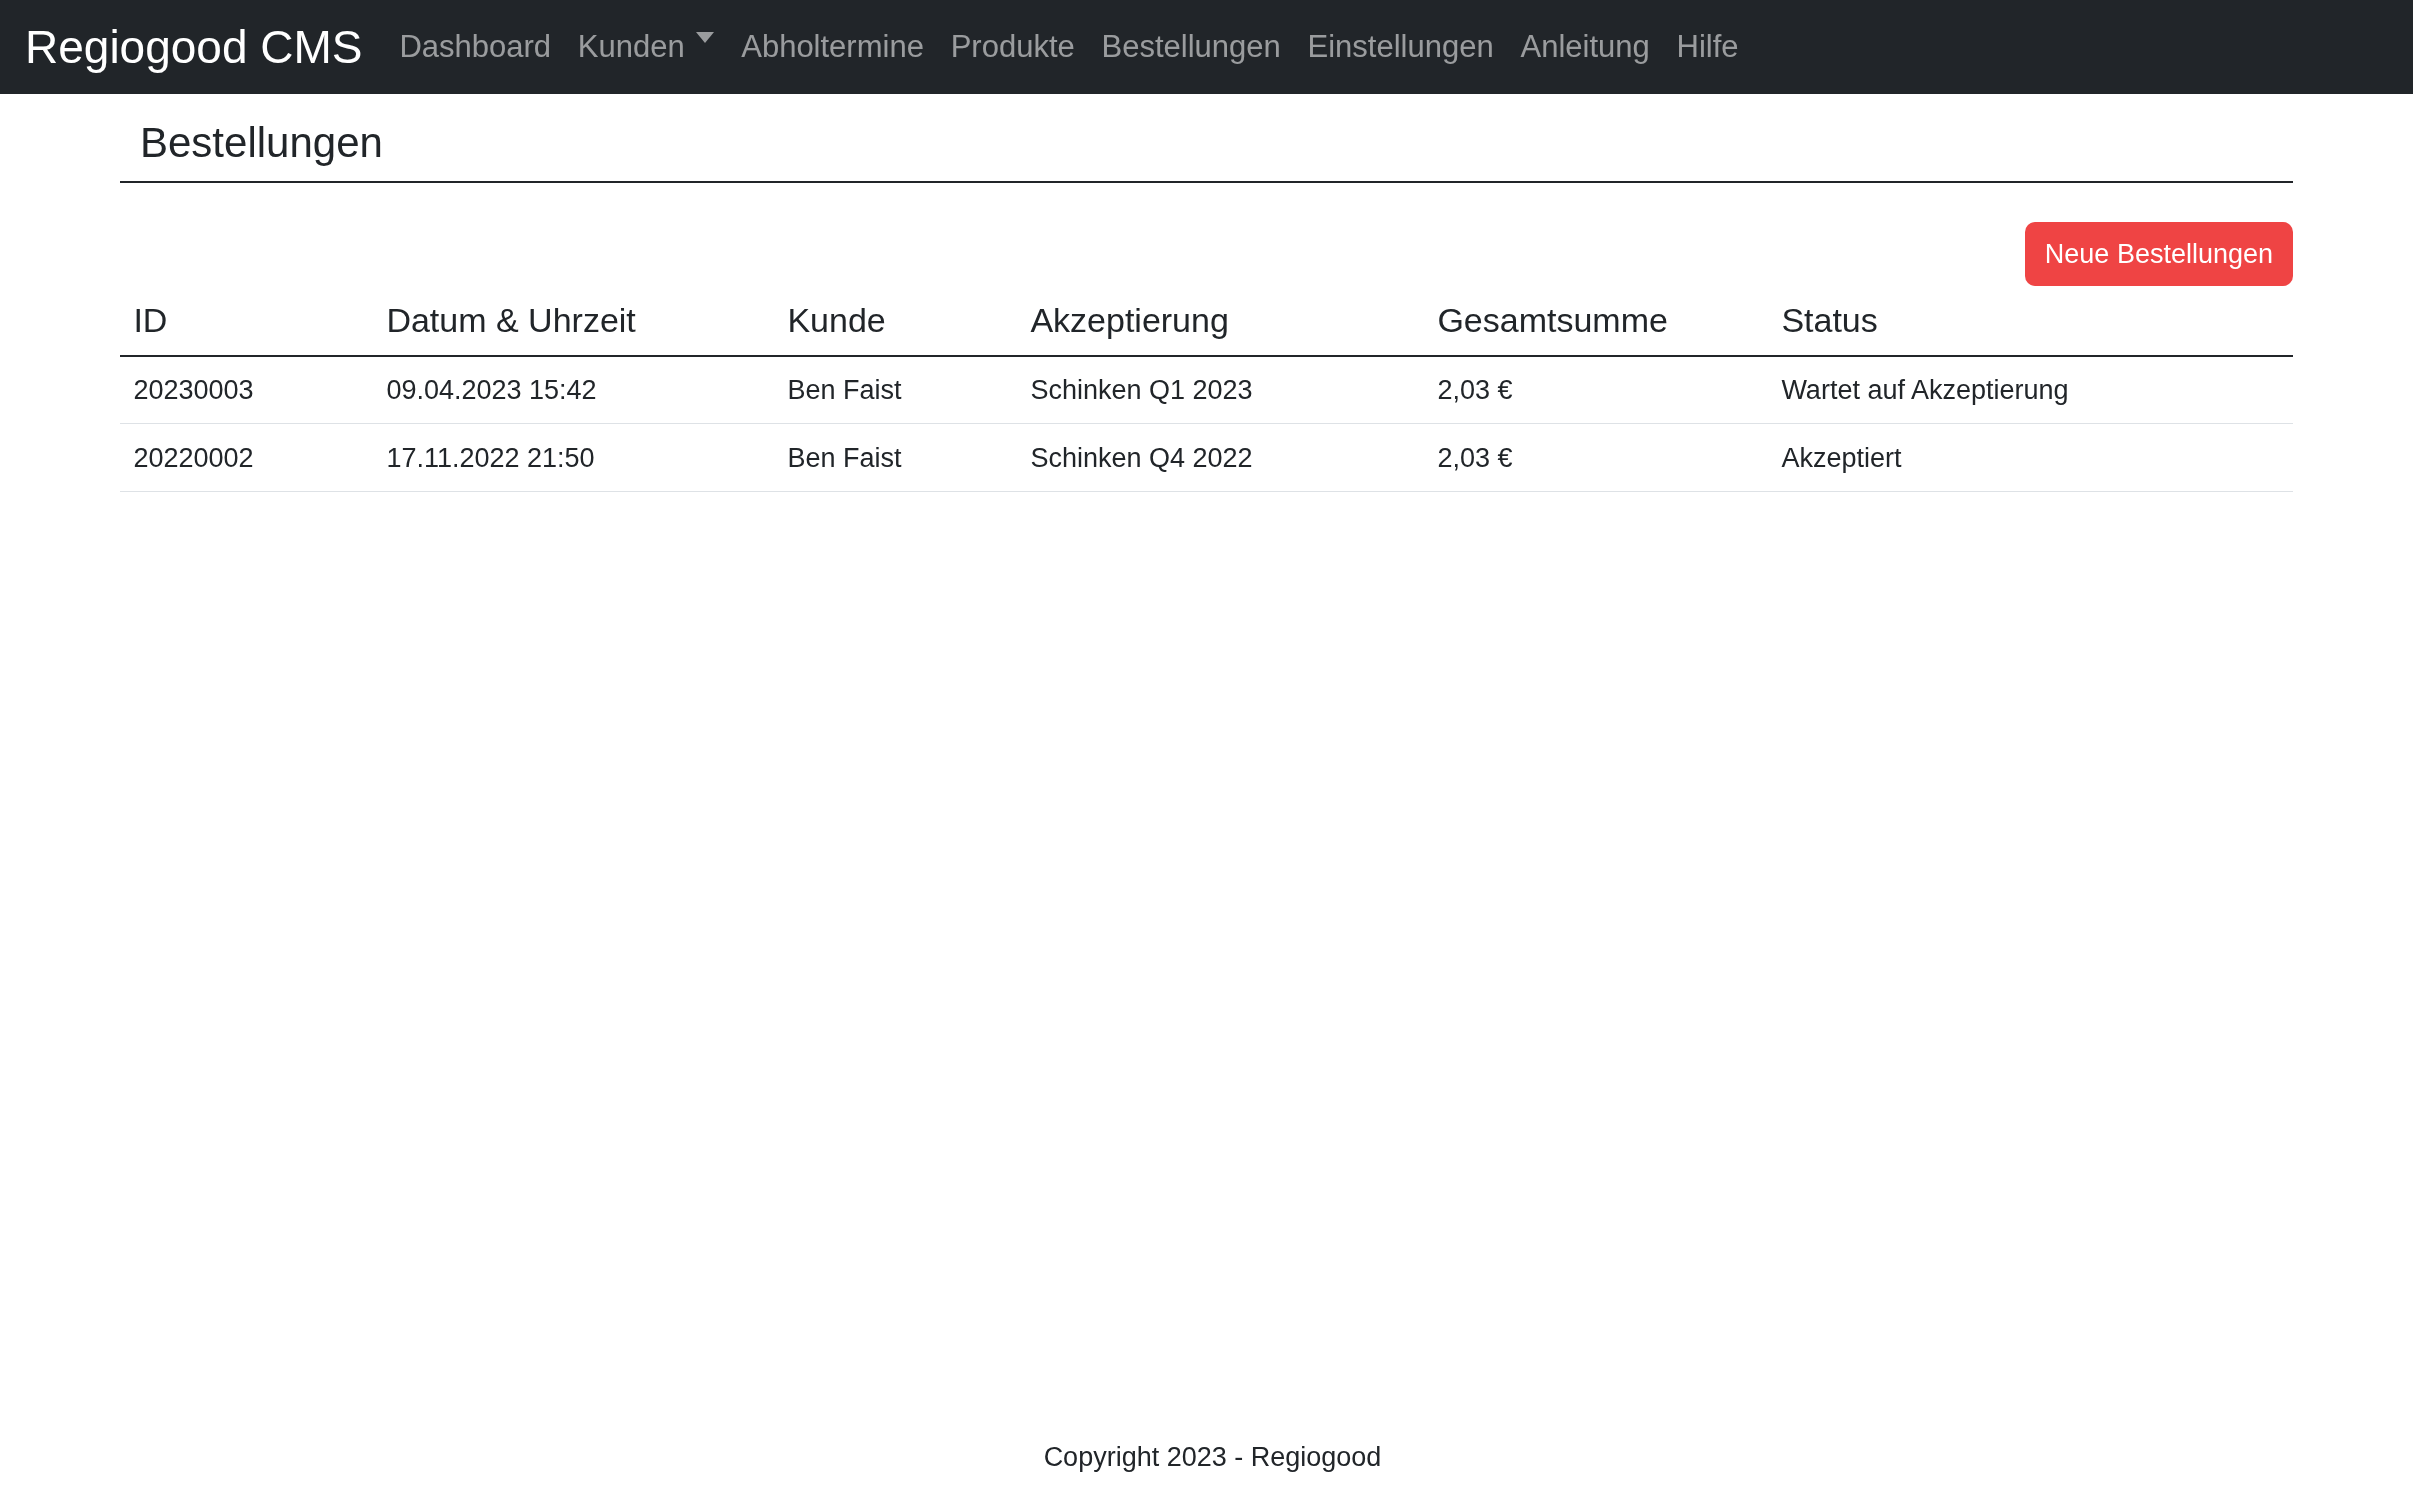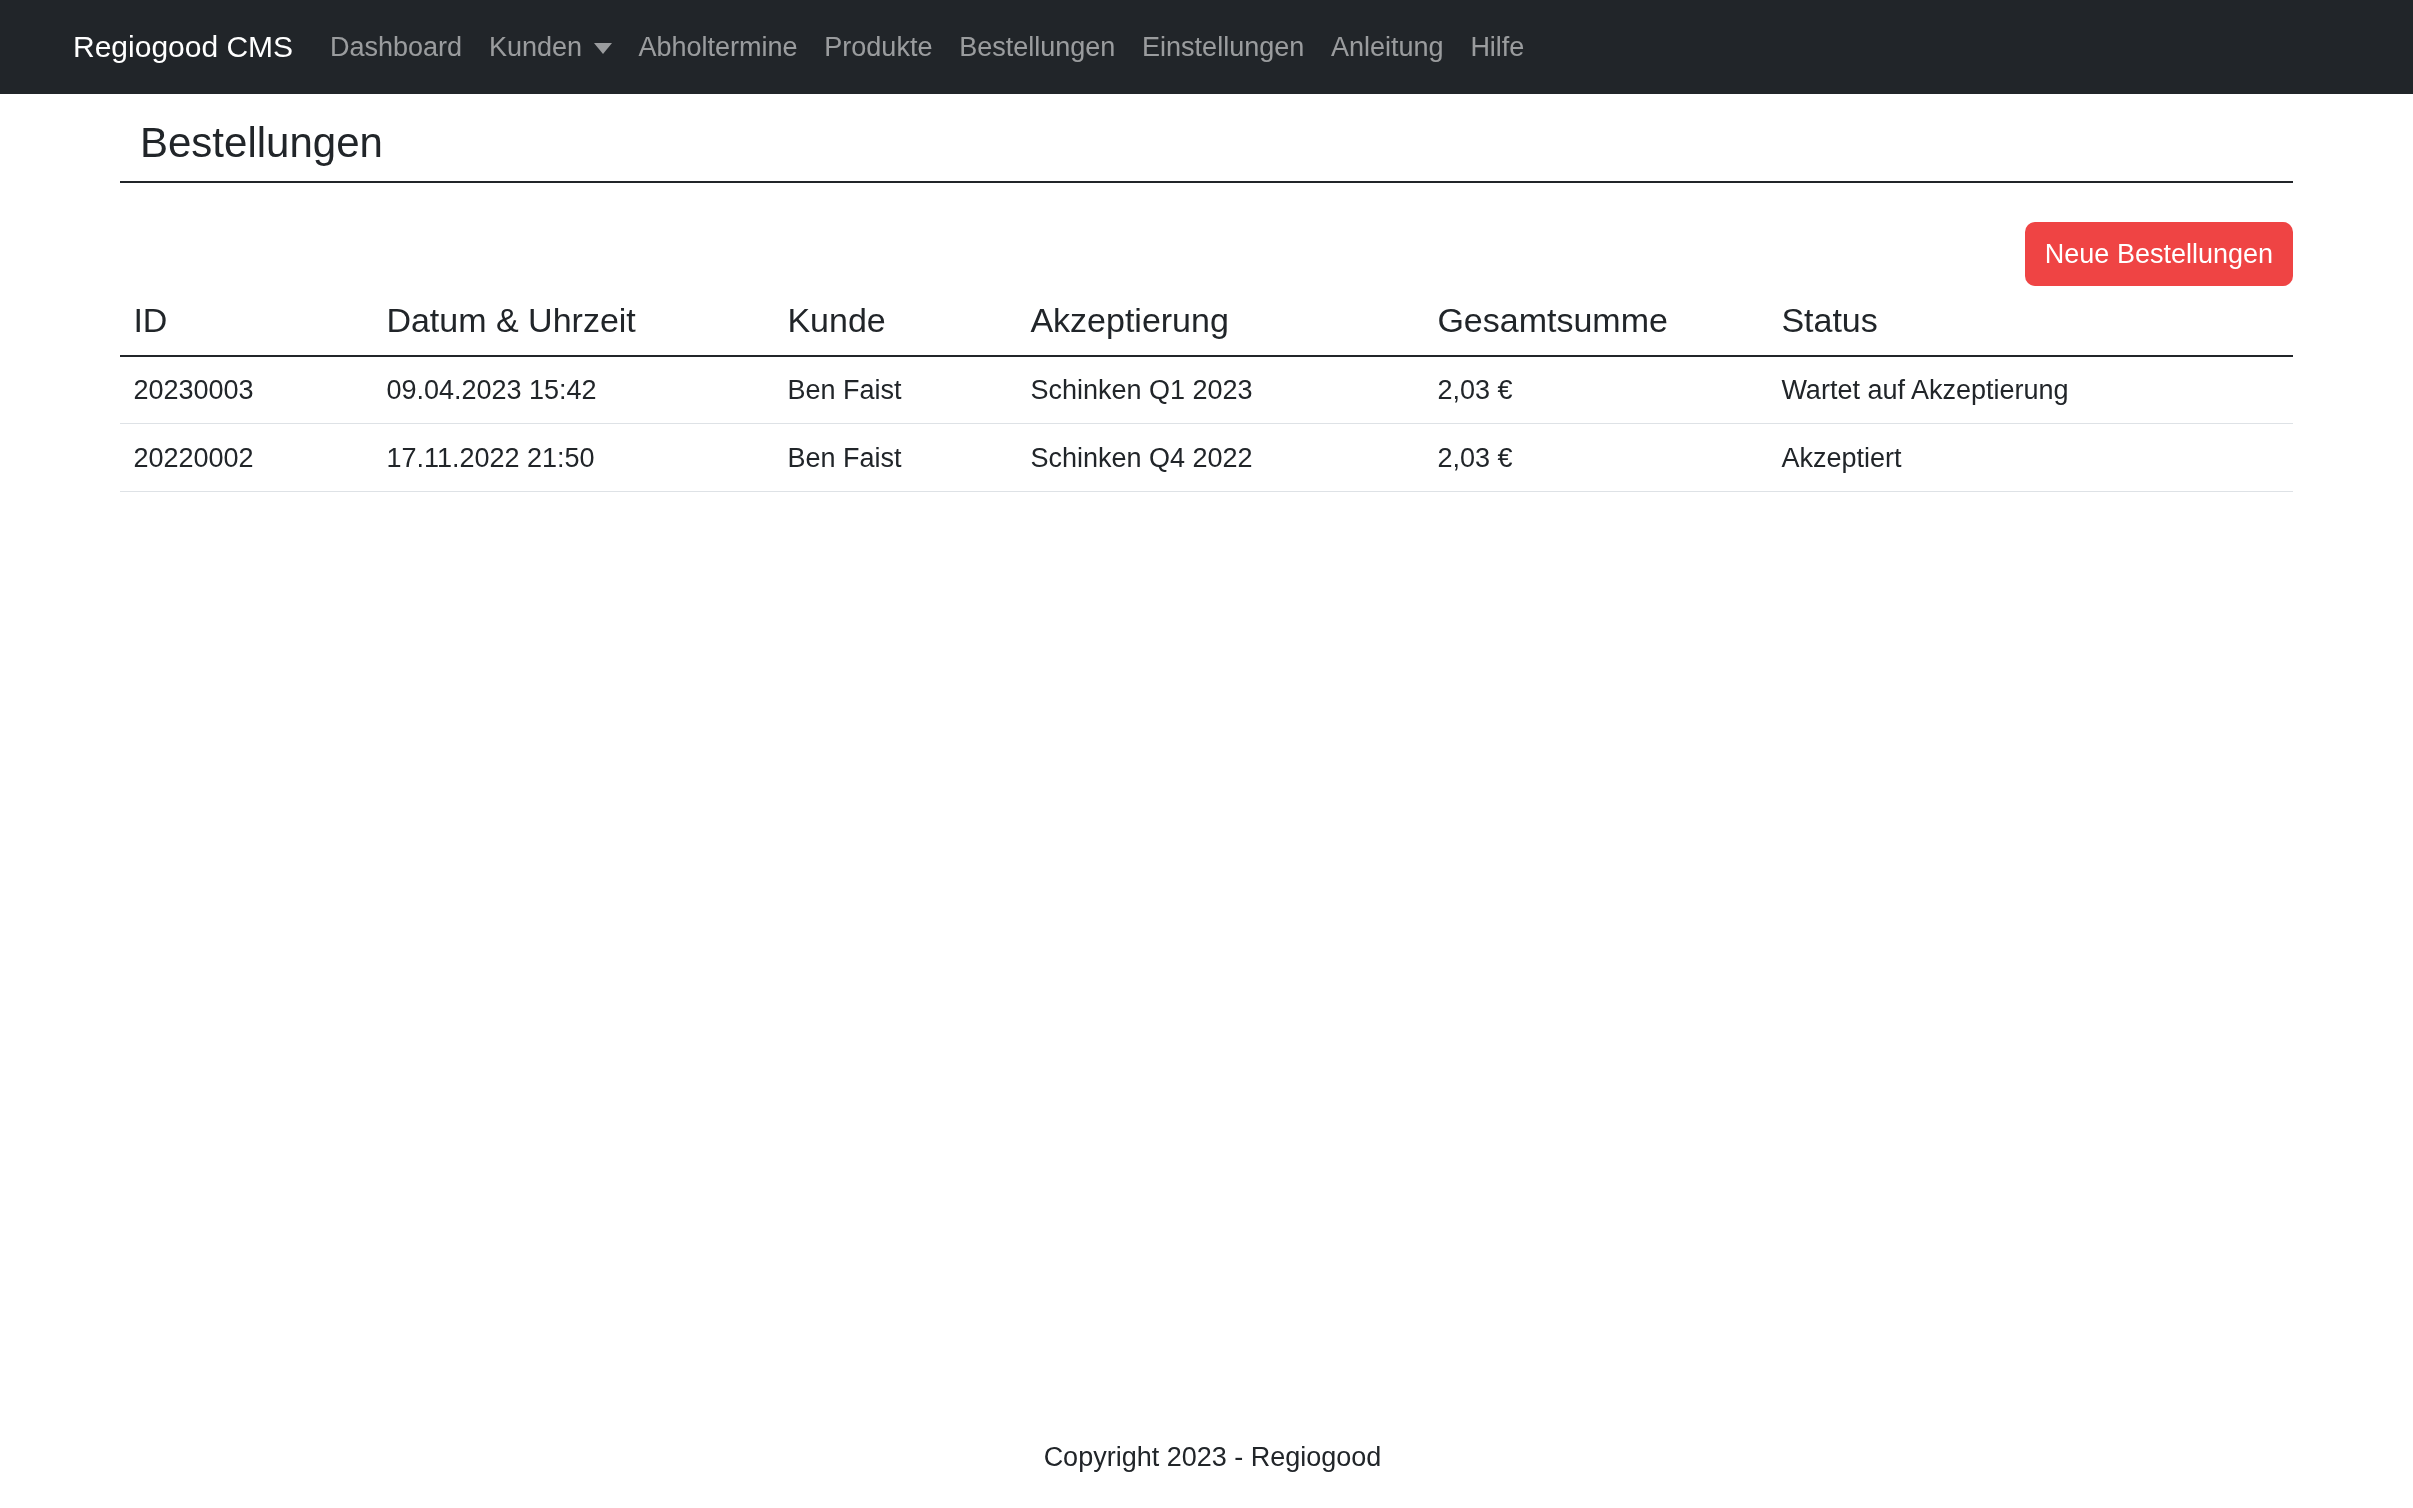--- a/index.html
+++ b/index.html
@@ -16,39 +16,38 @@
   
   .navbar {
     background: #212529;
     height: 94px;
     display: flex;
     align-items: center;
     padding: 0 25px;
   }
   .brand {
     color: #ffffff;
-    font-size: 30px;
+    font-size: 46px;
     text-decoration: none;
     margin-right: 23.5px;
     white-space: nowrap;
-    margin-left: 48px;
   }
   .nav {
     list-style: none;
     display: flex;
     align-items: center;
     margin: 0; padding: 0;
   }
   .nav-link {
     color: rgba(255,255,255,0.55);
     text-decoration: none;
-    font-size: 27px;
+    font-size: 31px;
     padding: 13.4px 13.4px;
     display: flex;
-    align-items: center;
+    align-items: flex-start;
     white-space: nowrap;
   }
   .caret {
     display: inline-block;
     width: 0; height: 0;
     border-left: 9.2px solid transparent;
     border-right: 9.2px solid transparent;
     border-top: 11px solid rgba(255,255,255,0.55);
     margin-left: 11.7px;
     margin-top: 3.4px;

